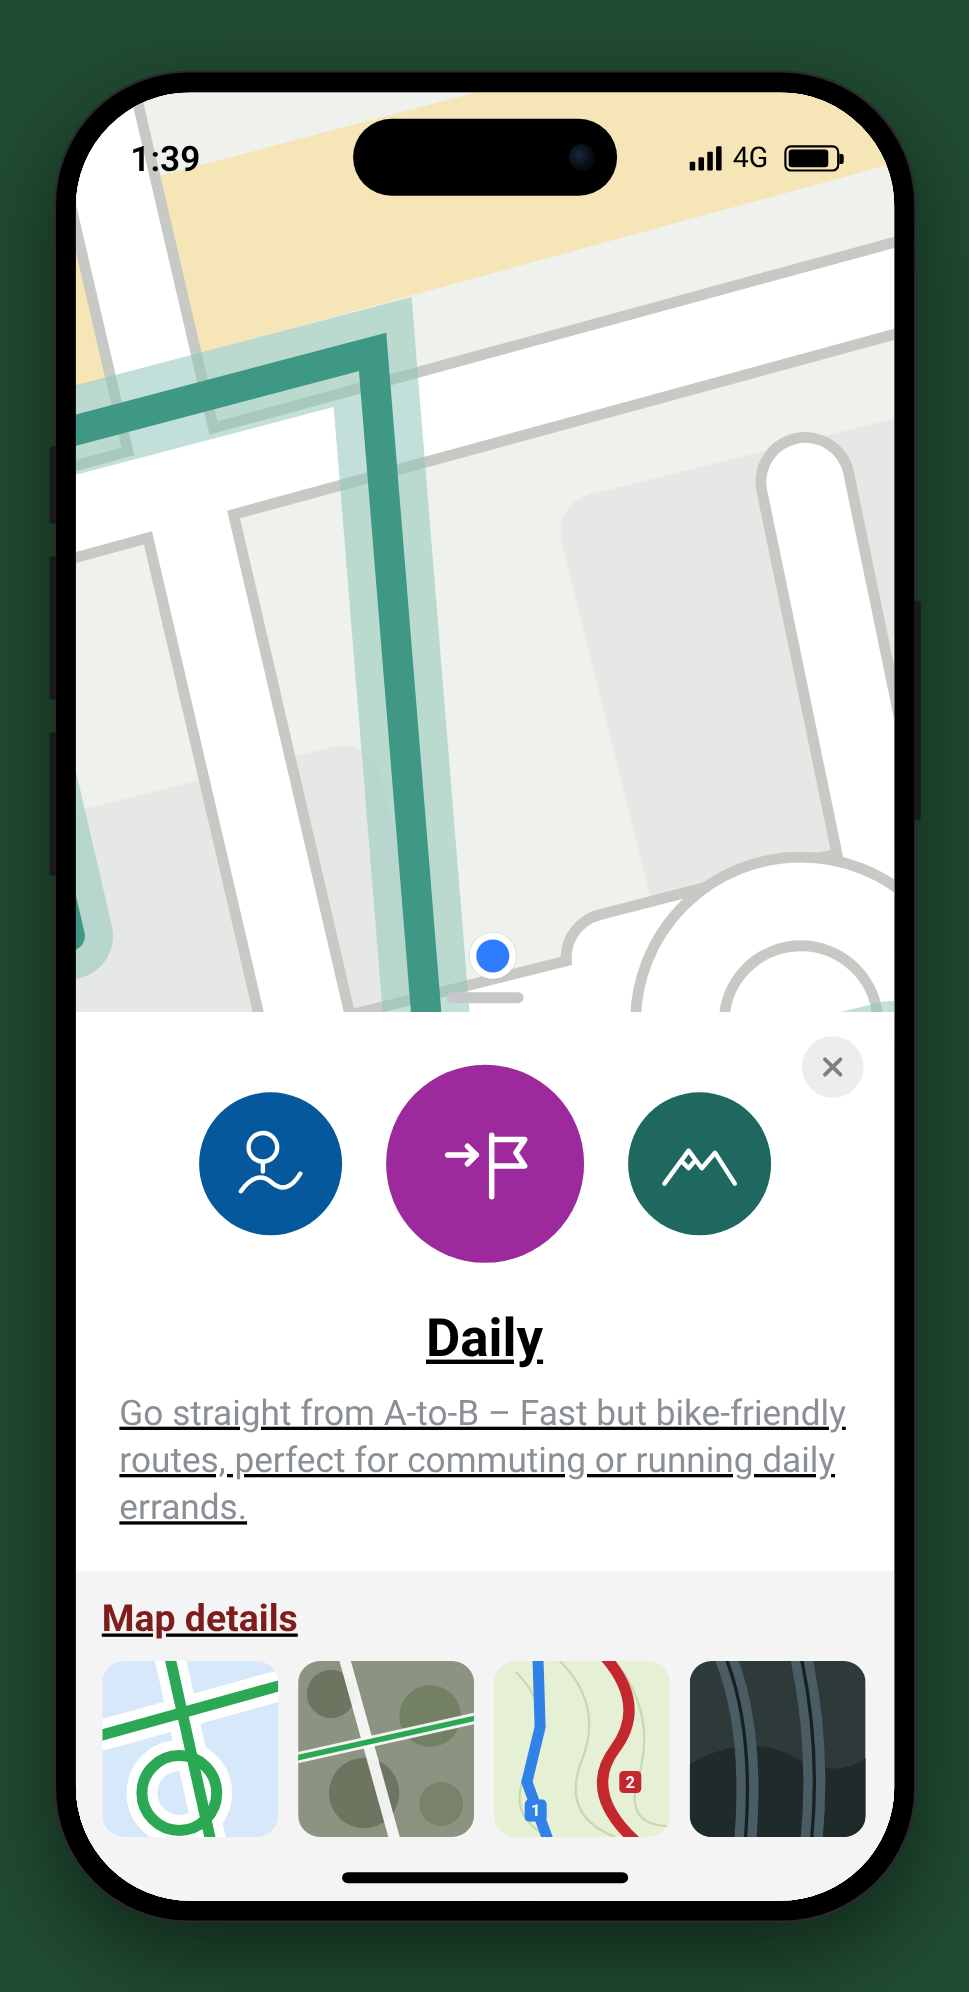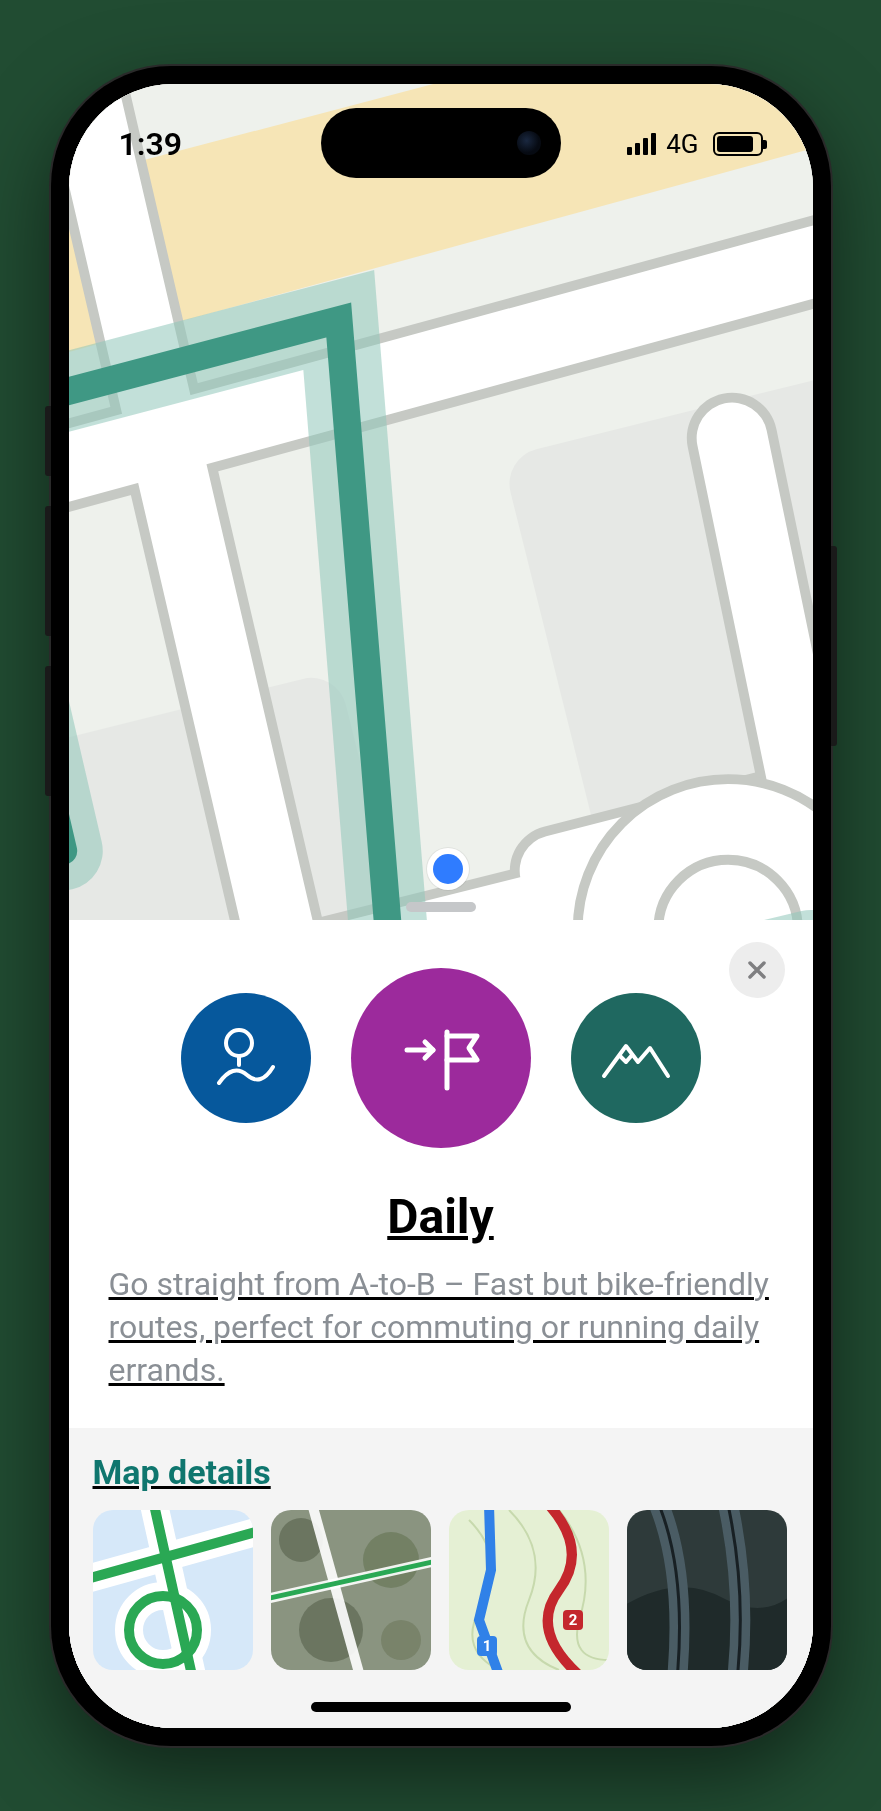--- a/index.html
+++ b/index.html
@@ -231,21 +231,21 @@
   }
   .details-section {
     background: #f4f4f4;
     margin-top: 36px;
     flex: 1;
     padding: 24px 24px 0;
   }
   .details-title {
     font-size: 34px;
     font-weight: 700;
-    color: #0f766e;
+    color: #7f1d1d;
     margin-bottom: 18px;
   }
   .details-row {
     display: flex;
     gap: 18px;
   }
   .detail-card {
     width: 160px;
     height: 160px;
     border-radius: 20px;

